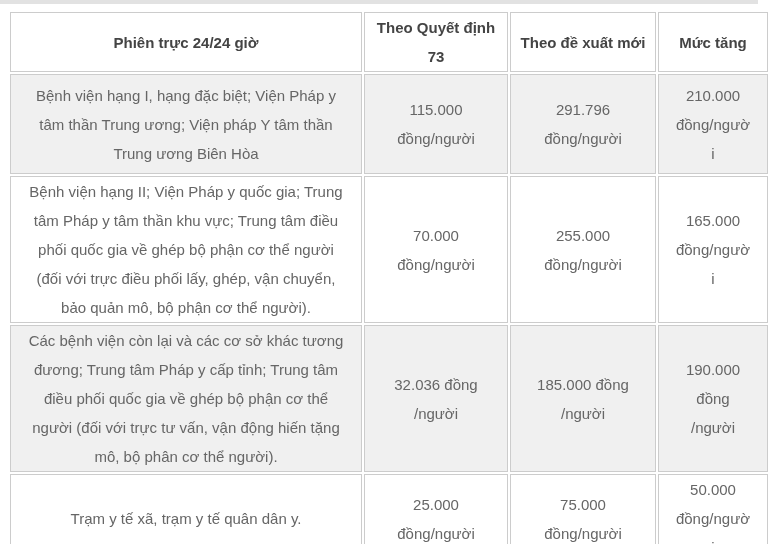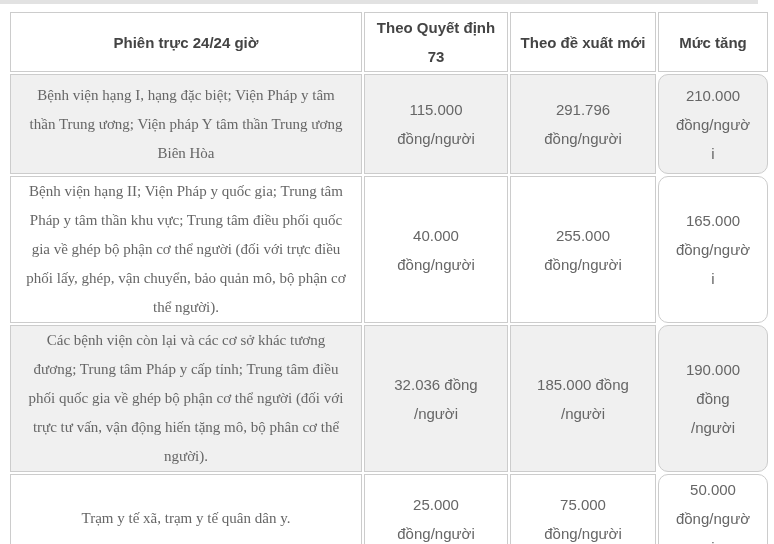--- a/index.html
+++ b/index.html
@@ -48,24 +48,24 @@
     padding: 0 3px;
   }
   table.fee-table td {
     color: #666666;
     font-weight: normal;
   }
   col.c1 { width: 352px; }
   col.c2 { width: 144px; }
   col.c3 { width: 146px; }
   col.c4 { width: 110px; }
-  td.cat   { padding: 0 15px; font-family: Liberation Serif, serif; }
+  td.cat   { padding: 0 15px; }
   td.dec73 { padding: 0 9px; }
   td.prop  { padding: 0 14px; }
-  td.inc   { padding: 0 16px; border-radius: 10px; }
+  td.inc   { padding: 0 16px; }
   tbody tr.shaded td { background: #f0f0f0; }
   tr.r1 td { height: 100px; }
   tr.r2 td { height: 108px; }
   tr.r3 td { height: 120px; }
   tr.r4 td { height: 62px; }
 </style>
 </head>
 <body>
 
 <div class="top-strip"></div>
@@ -88,21 +88,21 @@
     </thead>
     <tbody>
       <tr class="r1 shaded">
         <td class="cat">Bệnh viện hạng I, hạng đặc biệt; Viện Pháp y tâm thần Trung ương; Viện pháp Y tâm thần Trung ương Biên Hòa</td>
         <td class="dec73">115.000 đồng/người</td>
         <td class="prop">291.796 đồng/người</td>
         <td class="inc">210.000 đồng/người</td>
       </tr>
       <tr class="r2">
         <td class="cat">Bệnh viện hạng II; Viện Pháp y quốc gia; Trung tâm Pháp y tâm thần khu vực; Trung tâm điều phối quốc gia về ghép bộ phận cơ thể người (đối với trực điều phối lấy, ghép, vận chuyển, bảo quản mô, bộ phận cơ thể người).</td>
-        <td class="dec73">40.000 đồng/người</td>
+        <td class="dec73">70.000 đồng/người</td>
         <td class="prop">255.000 đồng/người</td>
         <td class="inc">165.000 đồng/người</td>
       </tr>
       <tr class="r3 shaded">
         <td class="cat">Các bệnh viện còn lại và các cơ sở khác tương đương; Trung tâm Pháp y cấp tỉnh; Trung tâm điều phối quốc gia về ghép bộ phận cơ thể người (đối với trực tư vấn, vận động hiến tặng mô, bộ phân cơ thể người).</td>
         <td class="dec73">32.036 đồng /người</td>
         <td class="prop">185.000 đồng /người</td>
         <td class="inc">190.000 đồng /người</td>
       </tr>
       <tr class="r4">

